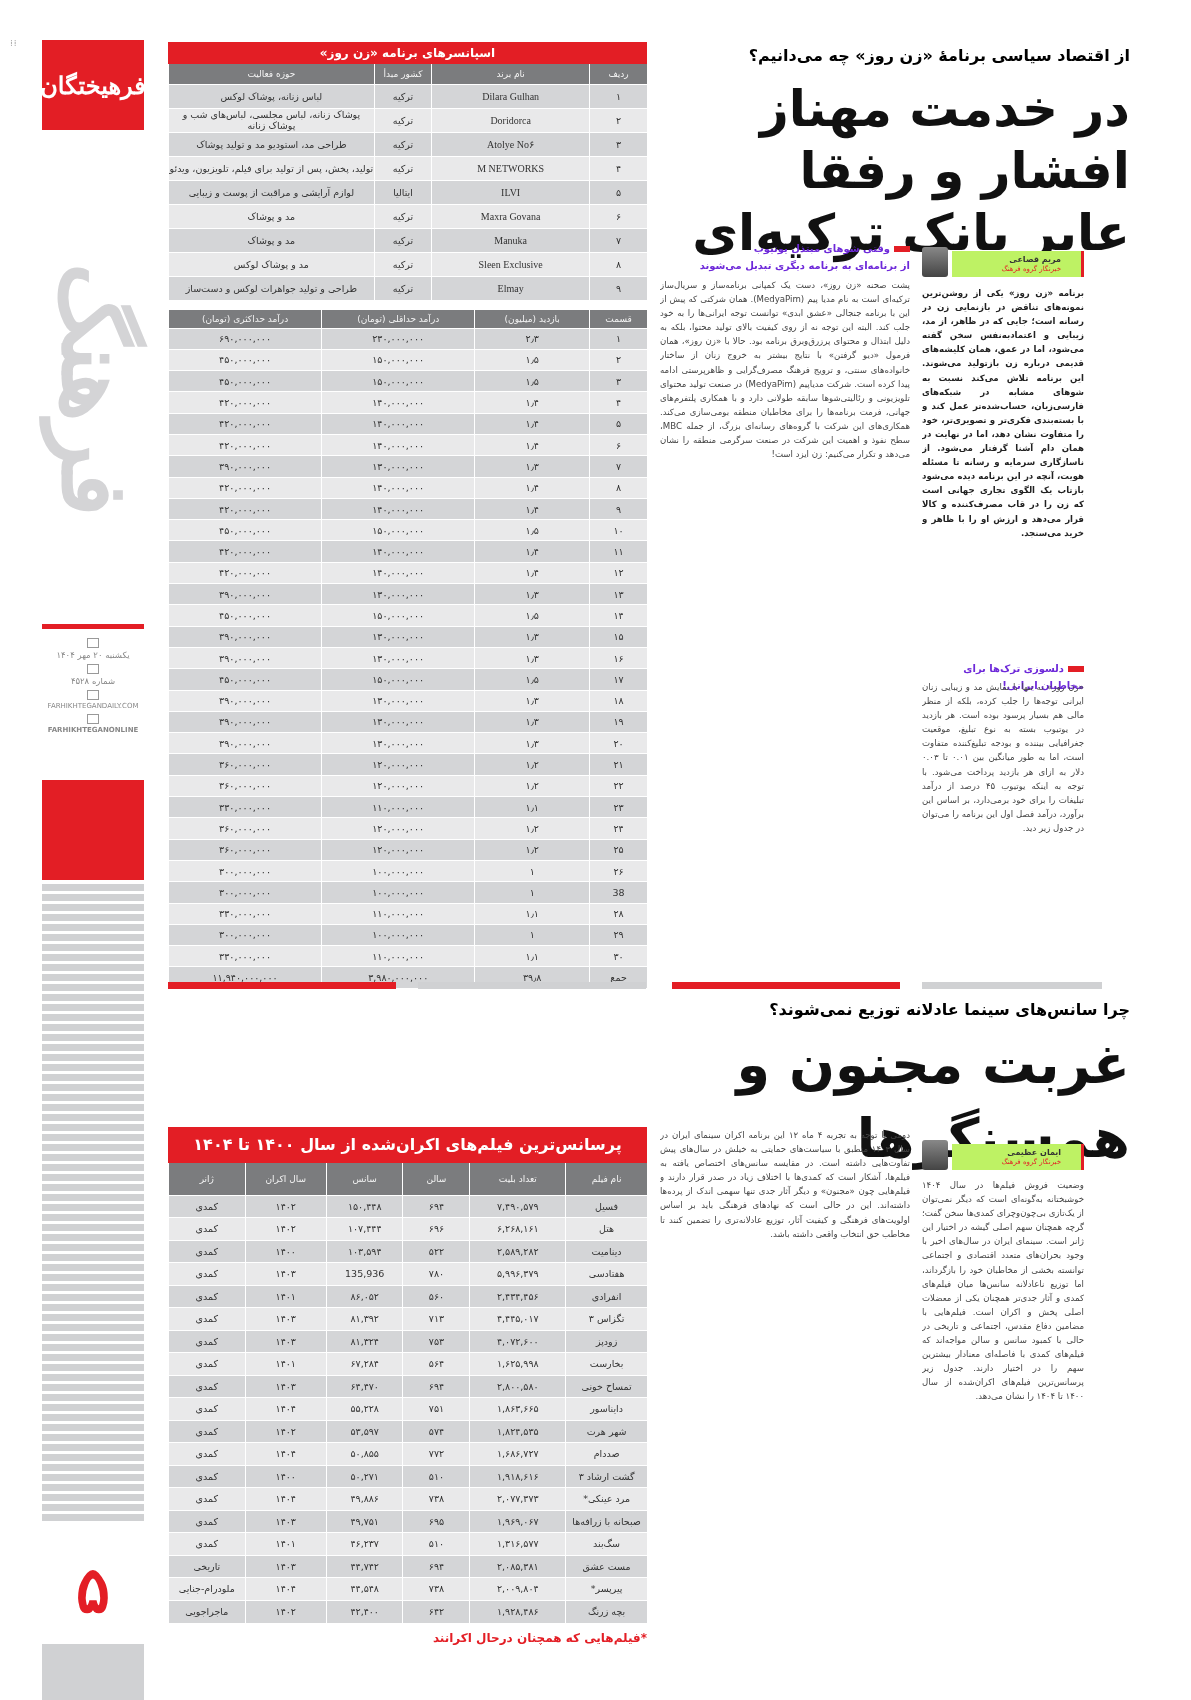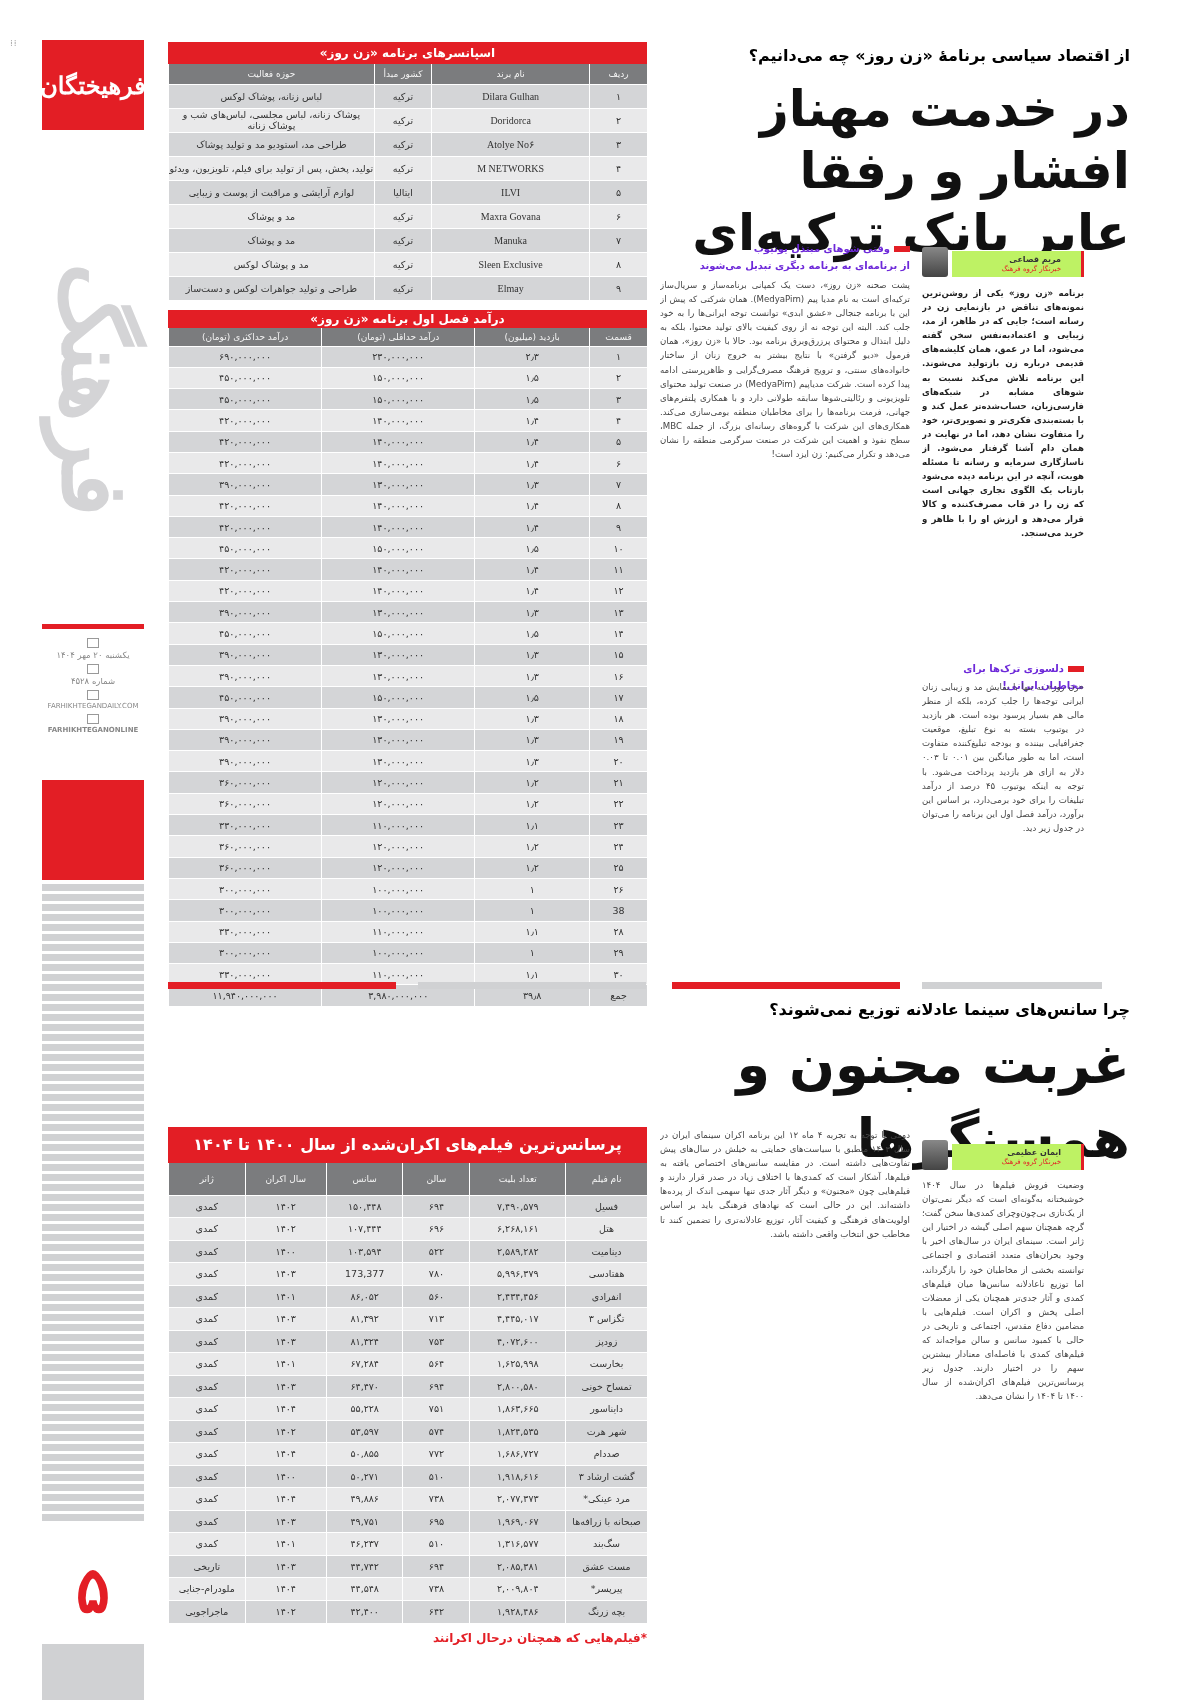--- a/index.html
+++ b/index.html
@@ -127,21 +127,20 @@
           <td style="height: 24px;">۹</td>
           <td class="en" style="height: 24px;">Elmay</td>
           <td style="height: 24px;">ترکیه</td>
           <td style="height: 24px;">طراحی و تولید جواهرات لوکس و دست‌ساز</td>
         </tr>
       </tbody>
   </table>
 </div>
 
 <div class="abs" style="left:168px;top:310px;width:479px">
-  <div class="red tbl-title" style="height:18px;line-height:18px;font-size:12px">درآمد فصل اول برنامه «زن روز»</div>
   <table>
     <thead>
         <tr id="rv-head">
           <th style="height: 18px; width: 12%;">قسمت</th>
           <th style="height: 18px; width: 24%;">بازدید (میلیون)</th>
           <th style="height: 18px; width: 32%;">درآمد حداقلی (تومان)</th>
           <th style="height: 18px; width: 32%;">درآمد حداکثری (تومان)</th>
         </tr>
       </thead>
     <tbody id="rv-body">
@@ -419,21 +418,21 @@
           <td style="height: 22.5px;">۲,۵۸۹,۲۸۲</td>
           <td style="height: 22.5px;">۵۲۲</td>
           <td style="height: 22.5px;">۱۰۳,۵۹۴</td>
           <td style="height: 22.5px;">۱۴۰۰</td>
           <td style="height: 22.5px;">کمدی</td>
         </tr>
         <tr>
           <td style="height: 22.5px;">هفتادسی</td>
           <td style="height: 22.5px;">۵,۹۹۶,۳۷۹</td>
           <td style="height: 22.5px;">۷۸۰</td>
-          <td style="height: 22.5px;">173,377</td>
+          <td style="height: 22.5px;">135,936</td>
           <td style="height: 22.5px;">۱۴۰۳</td>
           <td style="height: 22.5px;">کمدی</td>
         </tr>
         <tr>
           <td style="height: 22.5px;">انفرادی</td>
           <td style="height: 22.5px;">۲,۴۳۴,۴۵۶</td>
           <td style="height: 22.5px;">۵۶۰</td>
           <td style="height: 22.5px;">۸۶,۰۵۲</td>
           <td style="height: 22.5px;">۱۴۰۱</td>
           <td style="height: 22.5px;">کمدی</td>

